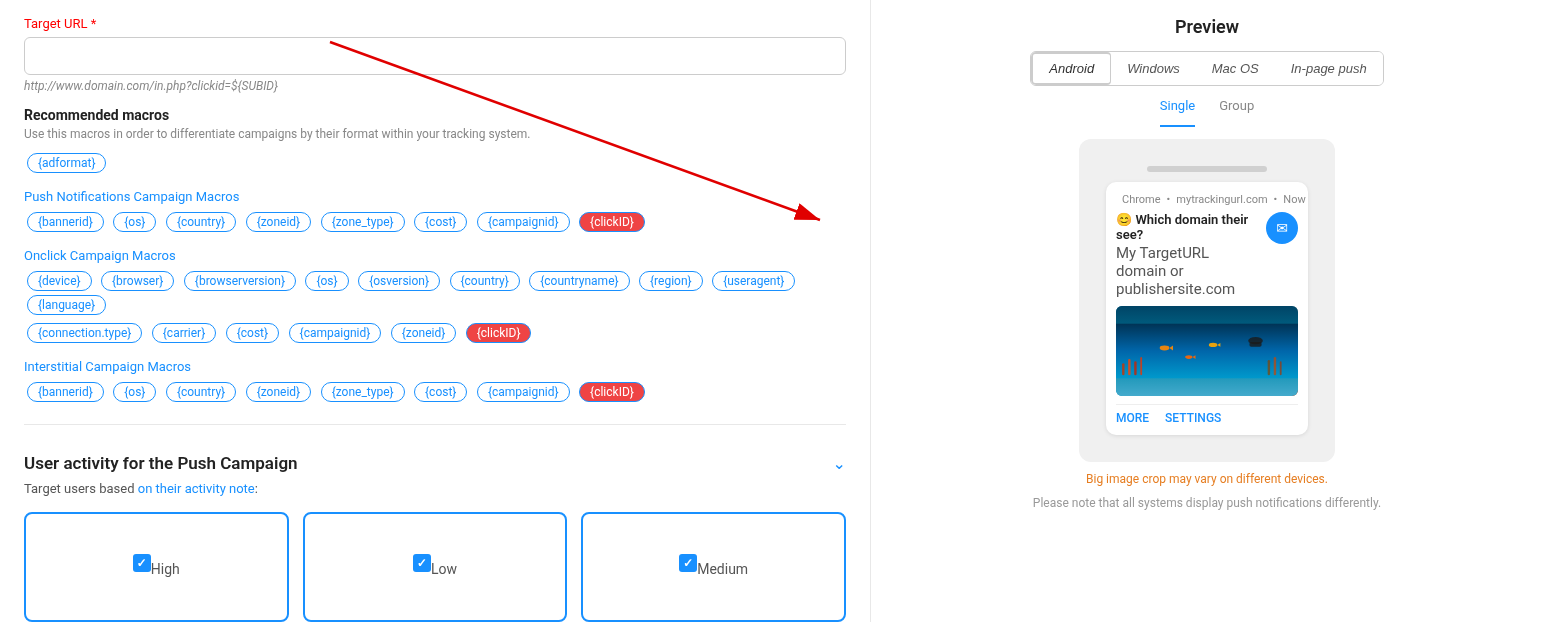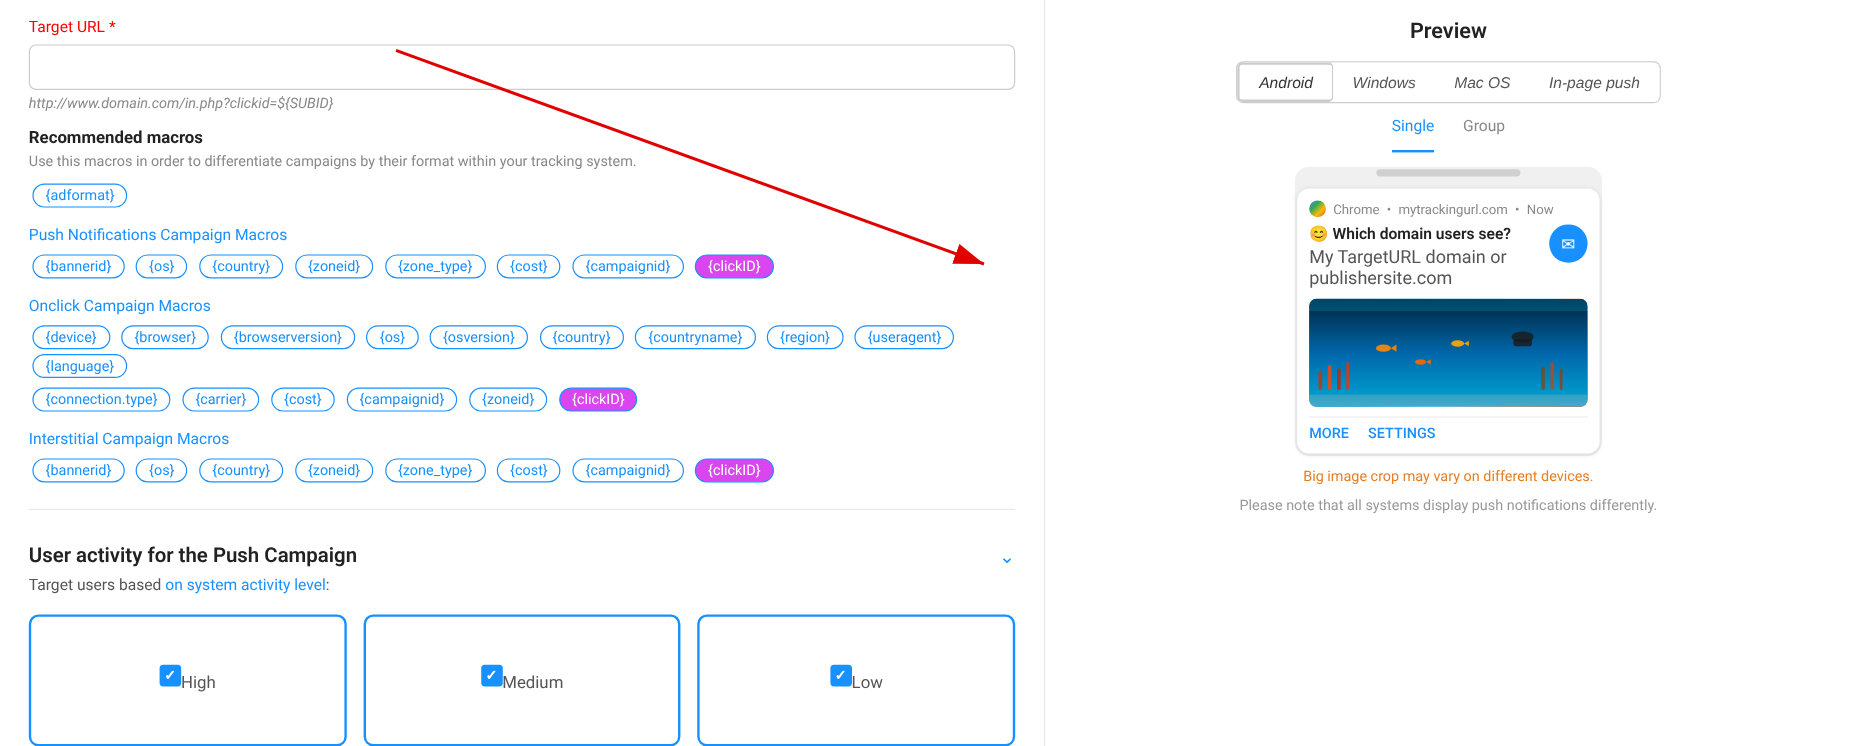--- a/index.html
+++ b/index.html
@@ -11,21 +11,21 @@
     
     .field-label { font-size: 13px; color: #333; margin-bottom: 6px; font-weight: 400; }
     .field-label span { color: red; }
     .url-input { width: 100%; border: 1px solid #ccc; border-radius: 6px; padding: 10px 14px; font-size: 14px; color: #333; outline: none; }
     .url-hint { font-size: 12px; color: #888; margin-top: 4px; margin-bottom: 14px; font-style: italic; }
 
     .section-title { font-weight: 700; font-size: 14px; color: #222; margin-bottom: 4px; }
     .section-desc { font-size: 12px; color: #888; margin-bottom: 10px; }
 
     .macro-tag { display: inline-block; border: 1px solid #1890ff; border-radius: 14px; padding: 2px 10px; font-size: 12px; color: #1890ff; margin: 2px 3px; cursor: pointer; background: #fff; }
-    .macro-tag.active { background: #d946ef; color: #fff; }
+    .macro-tag.active { background: #ef4444; color: #fff; }
 
     .macro-group-title { font-size: 13px; color: #1890ff; margin-top: 14px; margin-bottom: 6px; }
 
     .activity-section { margin-top: 20px; }
     .activity-header { display: flex; justify-content: space-between; align-items: center; border-top: 1px solid #e8e8e8; padding-top: 28px; margin-bottom: 8px; }
     .activity-title { font-size: 17px; font-weight: 600; color: #222; }
     .chevron { color: #1890ff; font-size: 16px; cursor: pointer; }
     .activity-desc { font-size: 13px; color: #555; margin-bottom: 16px; }
     .activity-desc span { color: #1890ff; }
 
@@ -38,21 +38,21 @@
     
     .preview-title { font-size: 18px; font-weight: 600; color: #222; margin-bottom: 14px; }
     .platform-tabs { display: flex; border: 1px solid #ccc; border-radius: 6px; overflow: hidden; margin-bottom: 12px; }
     .platform-tab { padding: 7px 16px; font-size: 13px; cursor: pointer; background: #fff; color: #555; border: none; font-style: italic; }
     .platform-tab.active { background: #fff; color: #333; font-weight: 500; border: 2px solid #ccc; border-radius: 4px; }
     .platform-tab:first-child { border-right: 1px solid #ccc; }
 
     .view-toggle { display: flex; gap: 24px; margin-bottom: 12px; font-size: 13px; color: #888; }
     .view-toggle span.active { color: #1890ff; border-bottom: 2px solid #1890ff; padding-bottom: 12px; }
 
-    .notification-preview { background: #f0f0f0; border-radius: 12px; padding: 2px; width: 256px; }
+    .notification-preview { background: #f0f0f0; border-radius: 12px; padding: 27px; width: 256px; }
     .notif-bar { background: #d0d0d0; height: 6px; border-radius: 3px; width: 120px; margin: 0 auto 10px; }
     .notif-card { background: #fff; border-radius: 10px; padding: 10px; box-shadow: 0 1px 4px rgba(0,0,0,0.1); }
     .notif-header { display: flex; align-items: center; gap: 6px; font-size: 11px; color: #888; margin-bottom: 6px; }
     .notif-chrome-icon { width: 14px; height: 14px; border-radius: 50%; background: linear-gradient(135deg, #4285f4, #34a853, #fbbc05, #ea4335); display: inline-block; }
     .notif-body { display: flex; align-items: flex-start; gap: 8px; }
     .notif-text { flex: 1; }
     .notif-question { font-size: 13px; font-weight: 600; color: #222; margin-bottom: 2px; display: flex; align-items: center; gap: 4px; }
     .notif-subdomain { font-size: 15px; color: #555; }
     .notif-icon-btn { width: 32px; height: 32px; background: #1890ff; border-radius: 50%; display: flex; align-items: center; justify-content: center; color: #fff; font-size: 14px; flex-shrink: 0; }
     .notif-image { width: 100%; height: 90px; object-fit: cover; border-radius: 6px; margin-top: 8px; background: linear-gradient(135deg, #006994 0%, #0099cc 40%, #66ccff 60%, #ff6600 80%, #cc3300 100%); overflow: hidden; position: relative; }
@@ -147,34 +147,34 @@
         <span class="macro-tag active">{clickID}</span>
       </div>
     </div>
 
     <div class="activity-section">
       <div class="activity-header">
         <div class="activity-title">User activity for the Push Campaign</div>
         <span class="chevron">⌄</span>
       </div>
       <div class="activity-desc">
-        Target users based <span style="color:#1890ff;">on system activity level</span>:
+        Target users based <span style="color:#1890ff;">on their activity note</span>:
       </div>
       <div class="activity-cards">
         <div class="activity-card">
           <div class="card-checkbox"></div>
           <span class="card-label">High</span>
         </div>
         <div class="activity-card">
           <div class="card-checkbox"></div>
-          <span class="card-label">Medium</span>
+          <span class="card-label">Low</span>
         </div>
         <div class="activity-card">
           <div class="card-checkbox"></div>
-          <span class="card-label">Low</span>
+          <span class="card-label">Medium</span>
         </div>
       </div>
     </div>
   </div>
 
   <div class="right-panel">
     <div class="preview-title">Preview</div>
 
     <div class="platform-tabs">
       <button class="platform-tab active">Android</button>
@@ -194,21 +194,21 @@
         <div class="notif-header">
           <span class="notif-chrome-icon"></span>
           <span>Chrome</span>
           <span>•</span>
           <span>mytrackingurl.com</span>
           <span>•</span>
           <span>Now</span>
         </div>
         <div class="notif-body">
           <div class="notif-text">
-            <div class="notif-question">😊 Which domain users see?</div>
+            <div class="notif-question">😊 Which domain their see?</div>
             <div class="notif-subdomain">My TargetURL domain or publishersite.com</div>
           </div>
           <div class="notif-icon-btn">✉</div>
         </div>
         <div class="notif-image">
           <div class="notif-image-fish"></div>
 
           <svg width="100%" height="100%" viewBox="0 0 300 90" style="position:absolute;top:0;left:0;">
             <defs>
               <linearGradient id="seaGrad" x1="0" y1="0" x2="0" y2="1">

